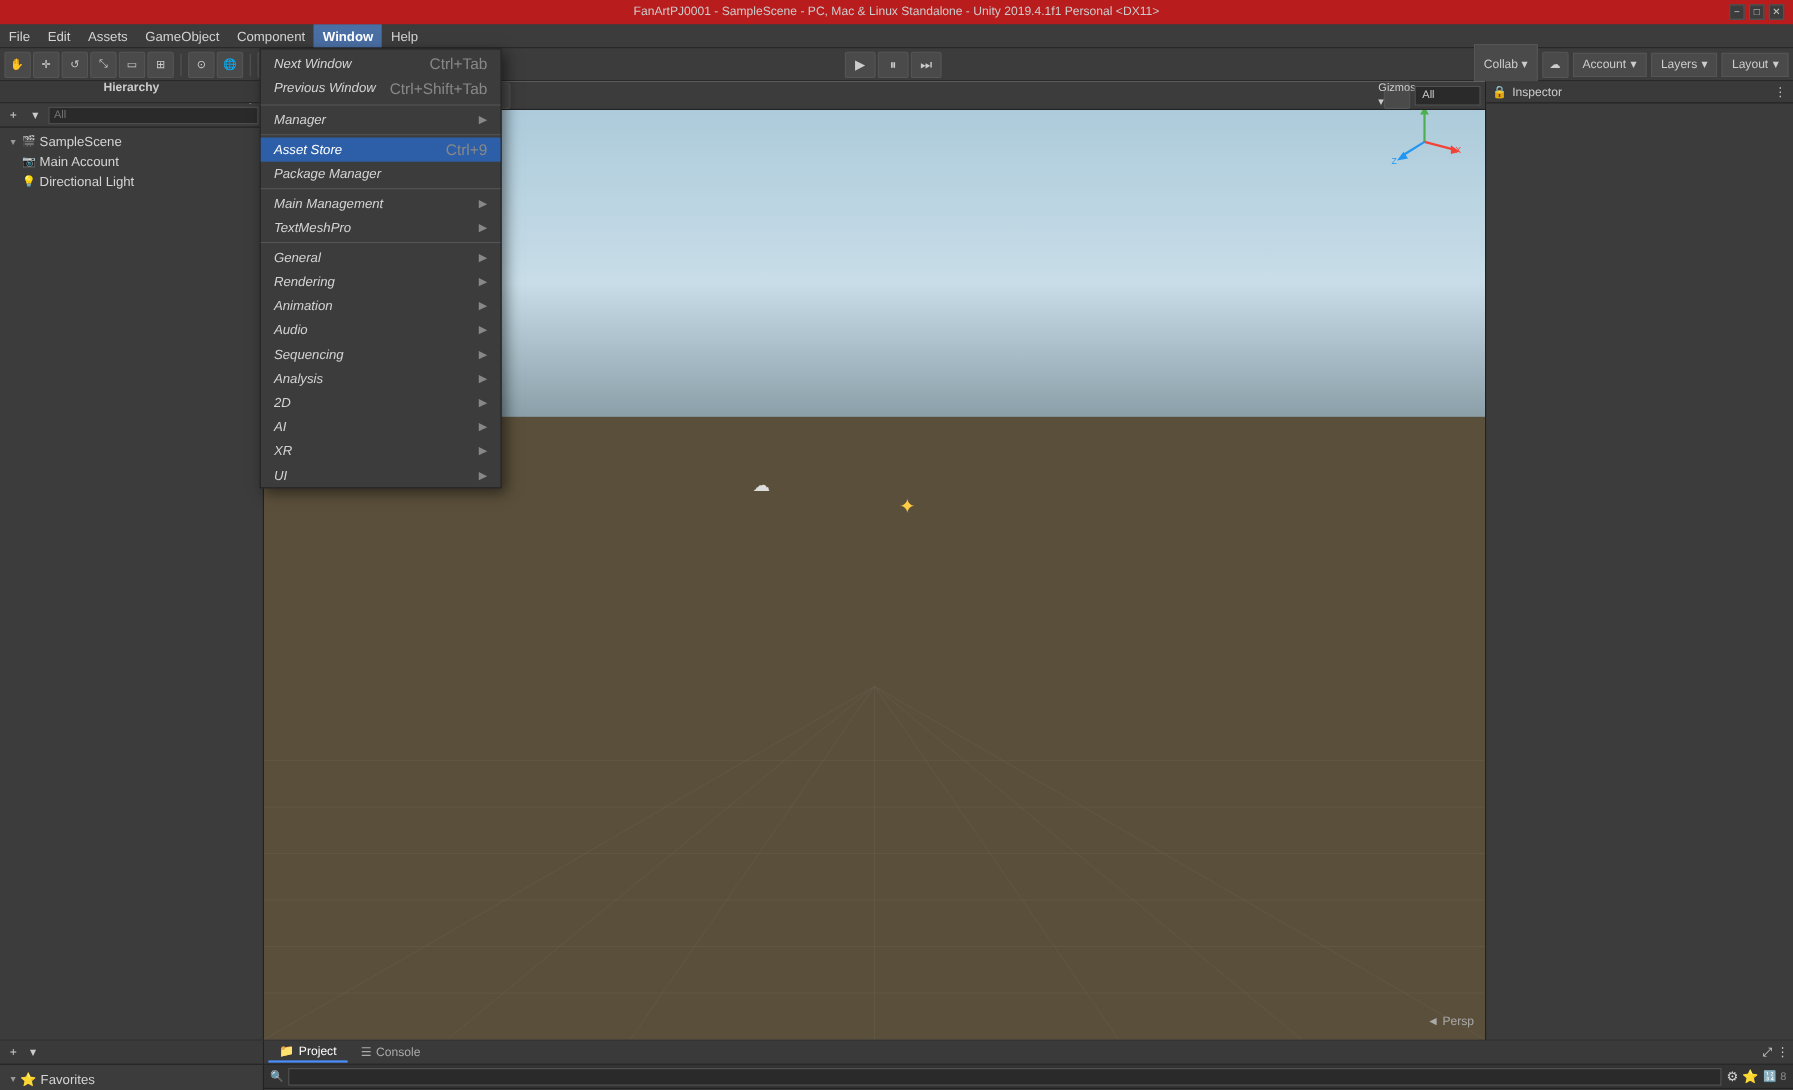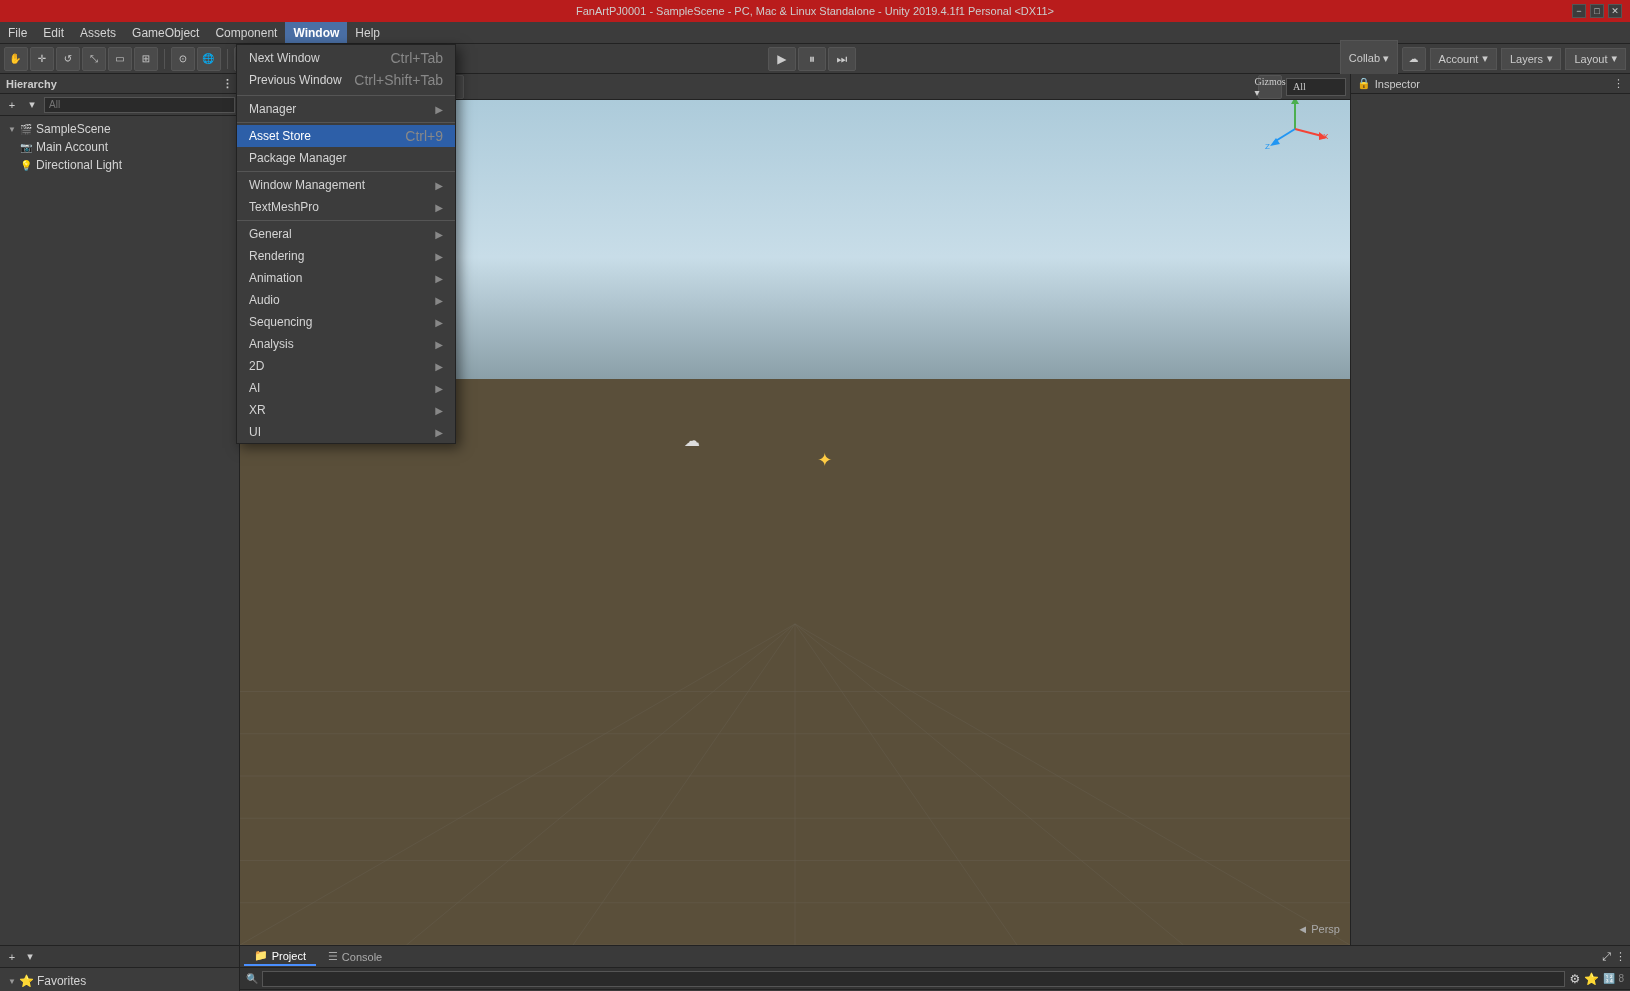--- a/index.html
+++ b/index.html
@@ -126,20 +126,21 @@
       height: 20px;
       background: #3a3a3a;
       border-bottom: 1px solid #222;
       display: flex;
       align-items: center;
       padding: 0 6px;
       font-size: 11px;
       font-weight: bold;
       color: #ccc;
       gap: 6px;
+      flex-direction: column;
     }
     .hierarchy-toolbar {
       height: 22px;
       background: #3c3c3c;
       display: flex;
       align-items: center;
       padding: 0 4px;
       gap: 4px;
       border-bottom: 1px solid #222;
     }
@@ -336,21 +337,21 @@
     .menu-row {
       height: 22px;
       display: flex;
       align-items: center;
       padding: 0 12px;
       cursor: pointer;
       gap: 4px;
       justify-content: space-between;
     }
     .menu-row.highlighted { background: #2d5fa8; color: white; }
-    .menu-row-left { display: flex; align-items: center; gap: 6px; }
+    .menu-row-left { display: flex; align-items: center; gap: 6px; font-style: italic; }
     .menu-shortcut { color: #888; font-size: 14px; }
     .menu-arrow { color: #888; font-size: 10px; }
     .menu-separator { height: 1px; background: #555; margin: 2px 0; }
 
     
     .grid-svg {
       position: absolute;
       top: 0; left: 0;
       width: 100%; height: 100%;
       opacity: 0.25;
@@ -448,21 +449,21 @@
 
       <div class="tree-item tree-indent1">
         <span class="tree-icon">💡</span>
         <span class="tree-label">Directional Light</span>
       </div>
     </div>
   </div>
 
   <div id="scene-view">
 
-    <div id="scene-toolbar" style="position:absolute; top:0; left:0; right:0; z-index:2; background:#3c3c3c; height:26px; display:flex; align-items:center; gap:4px; padding:0 4px; border-bottom:1px solid #222;font-family:Liberation Serif, serif;">
+    <div id="scene-toolbar" style="position:absolute; top:0; left:0; right:0; z-index:2; background:#3c3c3c; height:26px; display:flex; align-items:center; gap:4px; padding:0 4px; border-bottom:1px solid #222;">
       <div class="toolbar-btn" style="font-size:9px;">Scene</div>
       <div class="toolbar-btn" style="font-size:9px;">2D</div>
       <div class="toolbar-btn">☀</div>
       <div class="toolbar-btn">🔊</div>
       <div class="toolbar-btn" style="font-size:9px;">FX</div>
       <div class="toolbar-btn" style="font-size:9px;">☁</div>
       <div class="toolbar-btn" style="font-size:9px;">⊞</div>
       <div class="toolbar-btn">▾</div>
       <div style="flex:1;"></div>
       <div class="toolbar-btn">
@@ -617,21 +618,21 @@
     <span class="menu-shortcut">Ctrl+9</span>
   </div>
   <div class="menu-row">
     <span class="menu-row-left">
         <span>Package Manager</span>
       </span>
   </div>
   <div class="menu-separator"></div>
   <div class="menu-row">
     <span class="menu-row-left">
-        <span>Window Management</span>
+        <span>Main Management</span>
       </span>
     <span class="menu-arrow">▶</span>
   </div>
   <div class="menu-row">
     <span class="menu-row-left">
         <span>TextMeshPro</span>
       </span>
     <span class="menu-arrow">▶</span>
   </div>
   <div class="menu-separator"></div>

